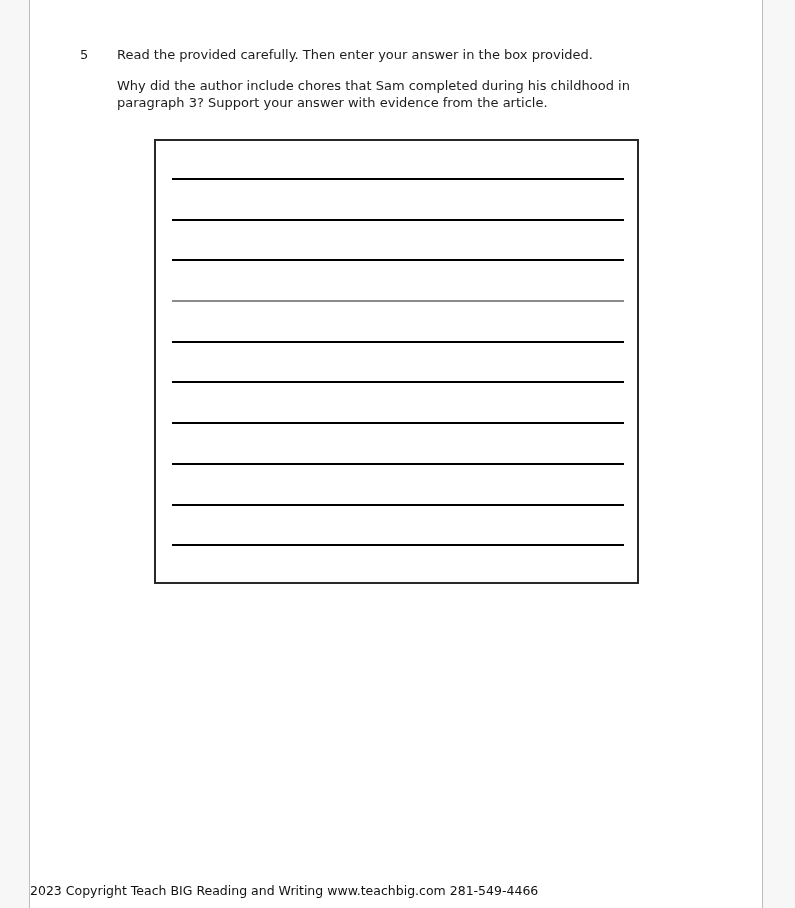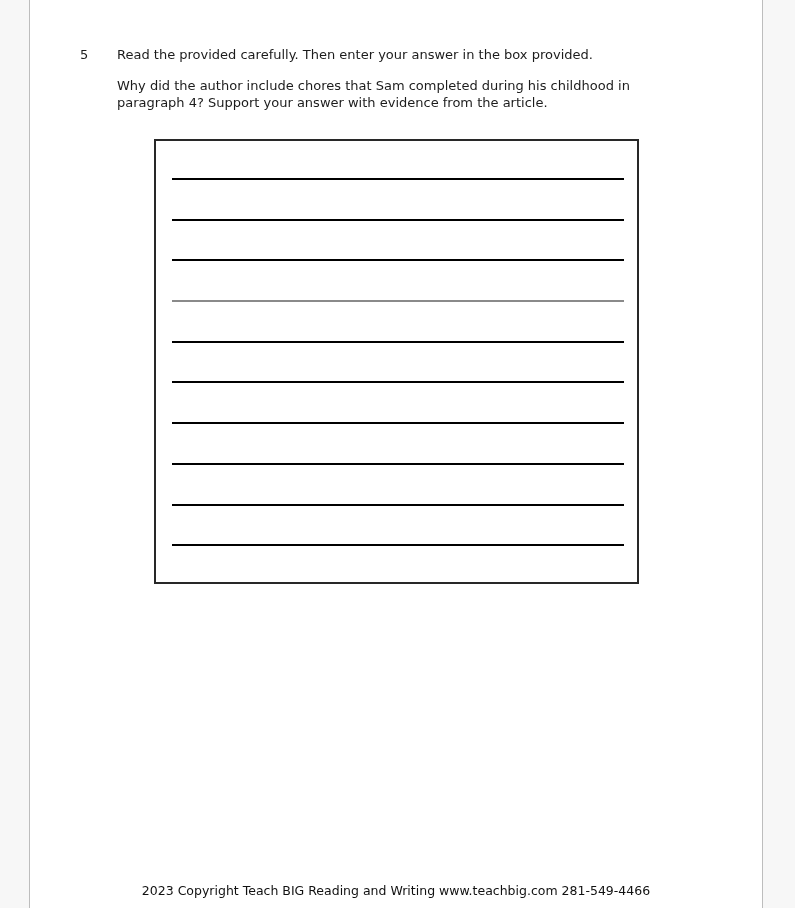--- a/index.html
+++ b/index.html
@@ -51,36 +51,36 @@
   .line-row {
     height: 40.7px;
     border-bottom: 2px solid #000000;
   }
   .line-row.first { height: 39px; }
   .line-row.gray { border-bottom-color: #8a8a8a; }
   .footer {
     position: absolute;
     left: 0; top: 883px;
     width: 100%;
-    text-align: center;
+    text-align: left;
     font-size: 12.5px;
     color: #111111;
   }
 </style>
 </head>
 <body>
 
 <div class="paper">
 
   <div class="question-row">
     <div class="q-number">5</div>
     <div>
       <div class="q-instruction">Read the provided carefully. Then enter your answer in the box provided.</div>
       <div class="q-prompt">Why did the author include chores that Sam completed during his childhood in
-paragraph 4? Support your answer with evidence from the article.</div>
+paragraph 3? Support your answer with evidence from the article.</div>
     </div>
   </div>
 
   <div class="answer-box">
       <div class="line-row first"></div>
       <div class="line-row"></div>
       <div class="line-row"></div>
       <div class="line-row gray"></div>
       <div class="line-row"></div>
       <div class="line-row"></div>

